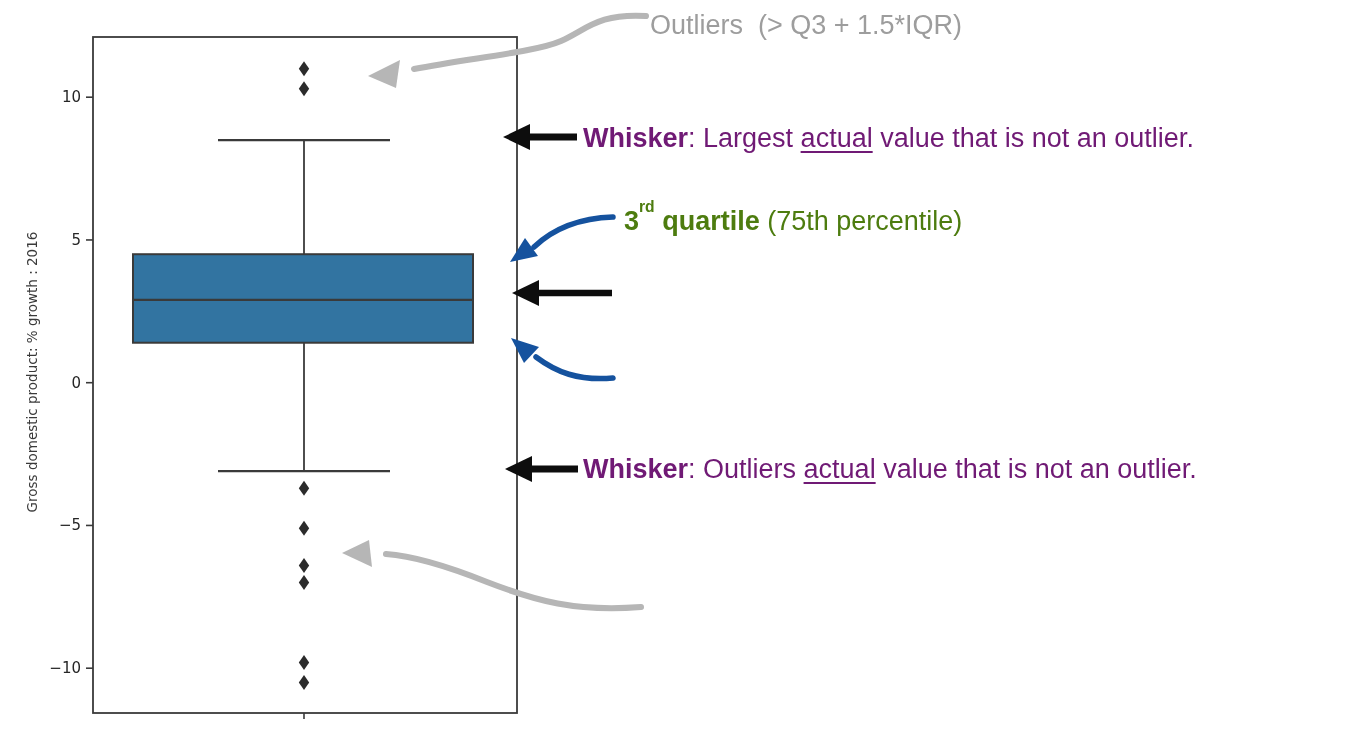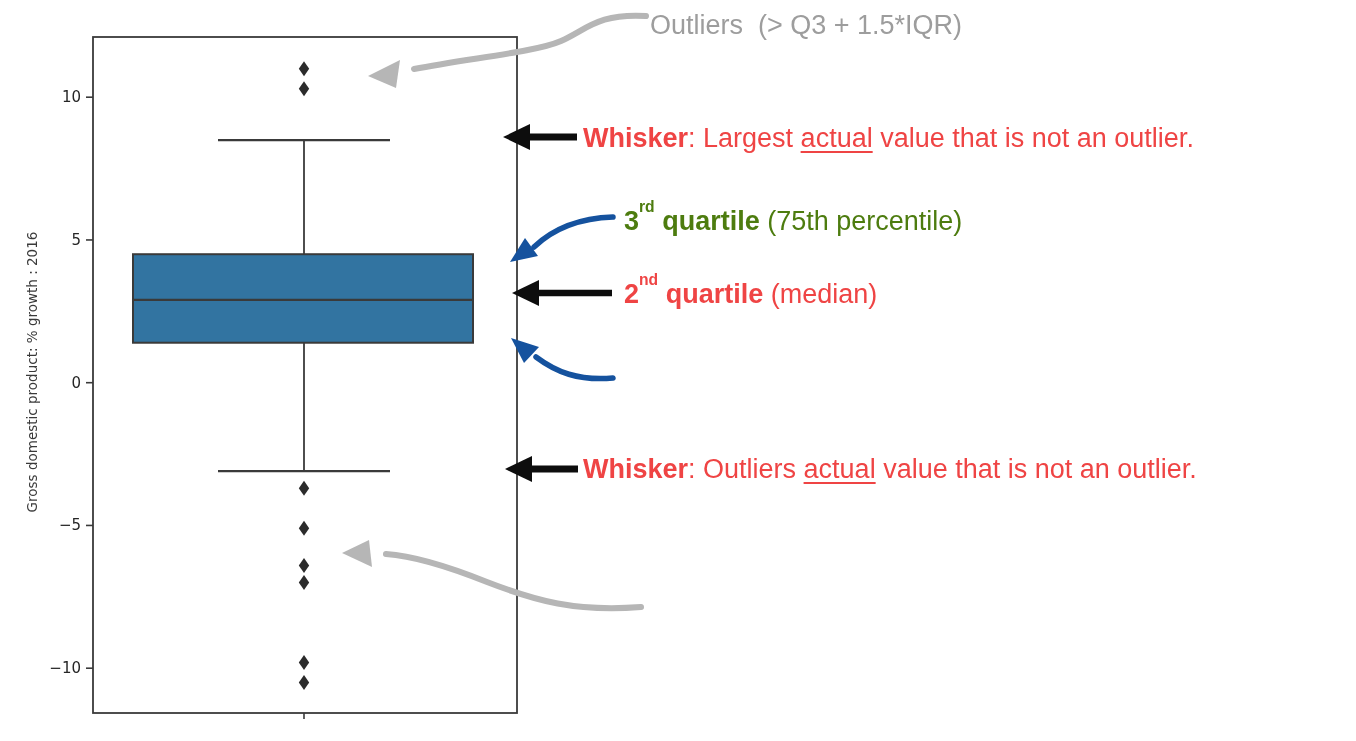--- a/index.html
+++ b/index.html
@@ -1,19 +1,19 @@
 <!DOCTYPE html>
 <html><head>
 <meta charset="utf-8">
 <style>
   html,body{margin:0;padding:0;background:#ffffff;}
   #stage{position:relative;width:1356px;height:741px;background:#ffffff;overflow:hidden;
          font-family:"Liberation Sans",sans-serif;}
   #plot-svg,#arrow-svg{position:absolute;left:0;top:0;width:1356px;height:741px;}
-  .ann{position:absolute;font-size:27px;line-height:1.1;color:#ef4444;white-space:nowrap;}
+  .ann{position:absolute;font-size:27px;line-height:1.1;color:#701a75;white-space:nowrap;}
   .ann b{font-weight:700;}
   .ann.gray{color:#9d9d9d;white-space:pre;}
   .ann.blue{color:#4d7c0f;}
   .u{text-decoration:underline;text-decoration-thickness:2px;text-underline-offset:4px;}
   sup.ord{font-size:0.58em;position:relative;top:-0.52em;font-weight:700;letter-spacing:0;}
   .ylabel{position:absolute;left:32px;top:372px;transform:translate(-50%,-50%) rotate(-90deg);
           font-family:"DejaVu Sans",sans-serif;font-size:13.5px;color:#3a3a3a;white-space:nowrap;}
 </style>
 </head>
 <body>
@@ -88,19 +88,18 @@
   </svg>
 
   <div class="ylabel">Gross domestic product: % growth : 2016</div>
 
   <div class="ann gray" style="left:650px;top:11px"><span>Outliers  (&gt; Q3 + 1.5*IQR)</span></div>
 
   <div class="ann" style="left:583px;top:124px"><b>Whisker</b><span>: Largest </span><span class="u">actual</span><span> value that is not an outlier.</span></div>
 
   <div class="ann blue" style="left:624px;top:206px"><b>3</b><sup class="ord">rd</sup><b> quartile</b><span> (75th percentile)</span></div>
 
-  <div class="ann" style="left:624px;top:279px"><b>2</b><sup class="ord">nd</sup><b> quartile</b><span> (median)</span></div>
 
 
   <div class="ann" style="left:583px;top:455px"><b>Whisker</b><span>: Outliers </span><span class="u">actual</span><span> value that is not an outlier.</span></div>
 
 
 </div>
 
 </body></html>

